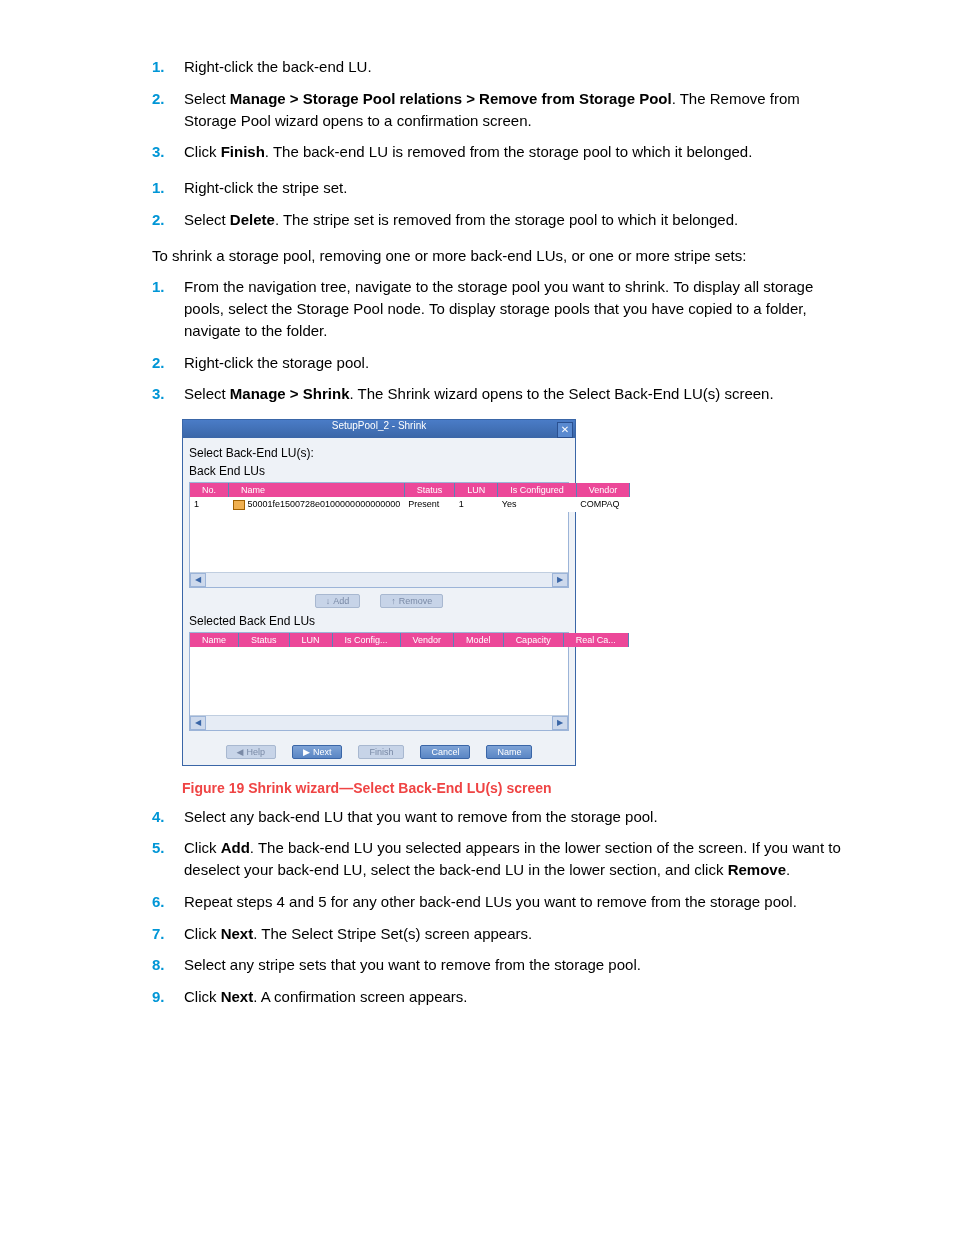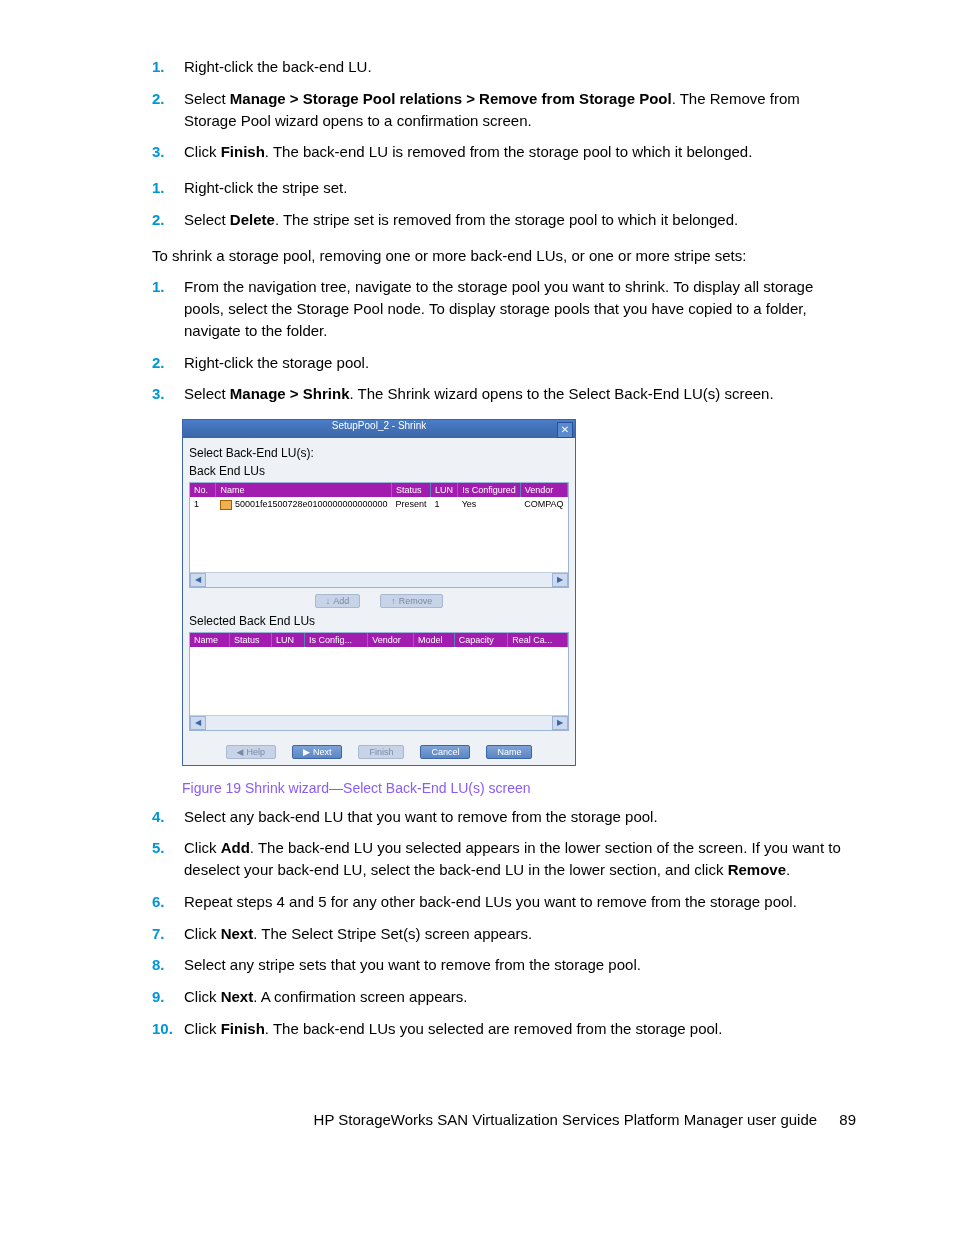--- a/index.html
+++ b/index.html
@@ -36,22 +36,22 @@
     padding-right: 6px;
   }
   .step-body { flex: 1; }
   p.para {
     margin: 6px 0 10px 0;
     font-size: 15px;
     line-height: 1.45;
   }
   b, .bold { font-weight: bold; text-align: center; }
   .figure-caption {
-    color: #8b5cf6;
-    font-weight: normal;
+    color: #ef4444;
+    font-weight: bold;
     font-size: 14px;
     margin: 14px 0 10px 30px;
   }
 
   
   .dialog {
     width: 392px;
     margin: 8px 0 0 30px;
     border: 1px solid #3a66a7;
     background: #eef2f7;
@@ -84,24 +84,24 @@
   }
   .dialog-inner { padding: 6px; }
   .section-label { font-size: 12px; margin: 2px 0 4px 0; }
   .tbl {
     width: 100%;
     border-collapse: collapse;
     background: #fff;
     font-size: 9px;
   }
   .tbl th {
-    background: #a21caf;
+    background: #ec4899;
     color: #fff;
     font-weight: normal;
-    padding: 2px 4px;
+    padding: 2px 12px;
     text-align: left;
     border-right: 1px solid #5a82b8;
     white-space: nowrap;
   }
   .tbl td {
     padding: 2px 4px;
     white-space: nowrap;
   }
   .tbl-wrap { background:#fff; border:1px solid #9cb4d8; }
   .tbl-scroll {
@@ -341,25 +341,15 @@
     <li>
       <span class="num">8.</span>
       <span class="step-body">Select any stripe sets that you want to remove from the storage pool.</span>
     </li>
     <li>
       <span class="num">9.</span>
       <span class="step-body">
         <span>Click </span><b>Next</b><span>. A confirmation screen appears.</span>
       </span>
     </li>
-    <li>
-      <span class="num">10.</span>
-      <span class="step-body">
-        <span>Click </span><b>Finish</b><span>. The back-end LUs you selected are removed from the storage pool.</span>
-      </span>
-    </li>
   </ol>
 
-  <div class="footer">
-    <span>HP StorageWorks SAN Virtualization Services Platform Manager user guide</span>
-    <span class="pnum">89</span>
-  </div>
 </div>
 
 </body></html>

